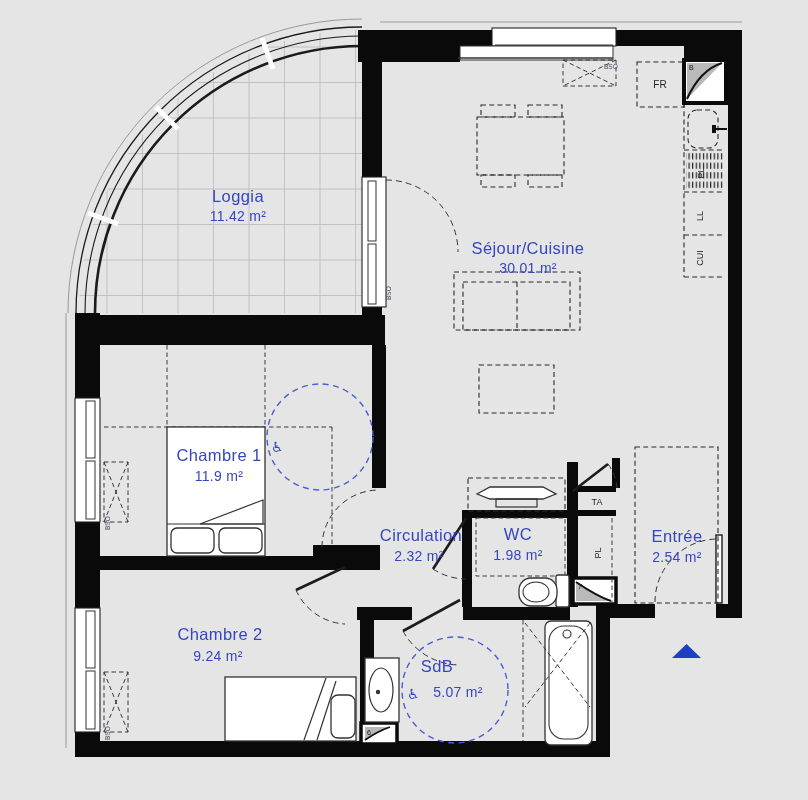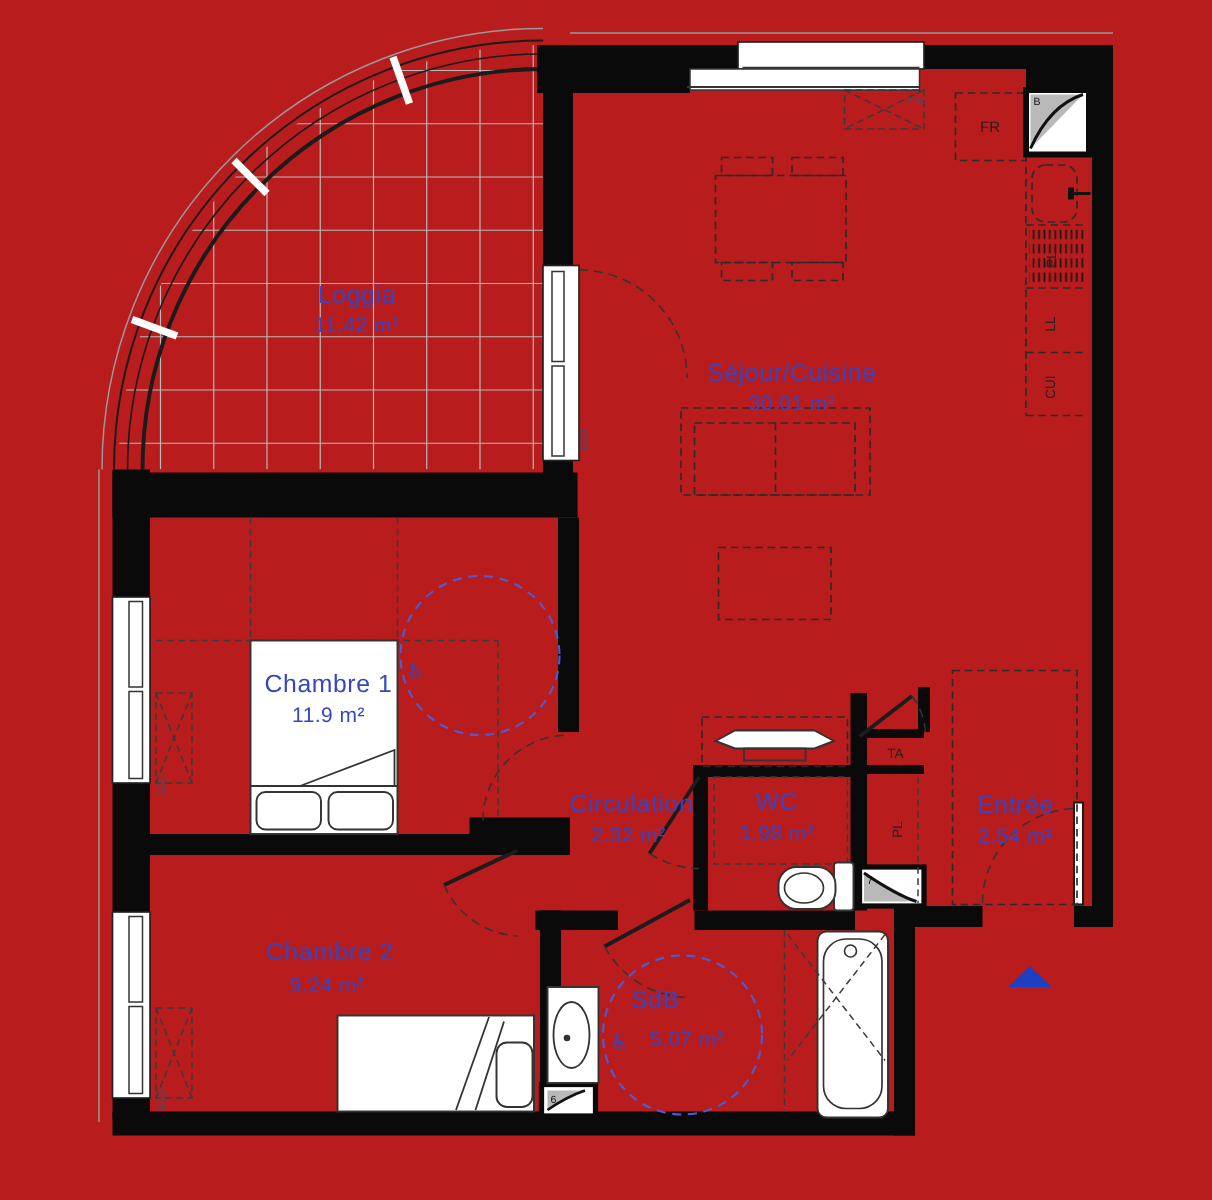--- a/index.html
+++ b/index.html
@@ -1,16 +1,16 @@
 <!DOCTYPE html>
 <html><head>
 <meta charset="utf-8">
 <style>
   html,body{margin:0;padding:0;background:#ffffff;}
-  .stage{position:relative;width:808px;height:800px;background:#b91c1c;overflow:hidden;}
+  .stage{position:relative;width:808px;height:800px;background:#e5e5e5;overflow:hidden;}
   svg{display:block;}
   text{font-family:"Liberation Sans","DejaVu Sans",sans-serif;}
   .room-name{font-size:16.5px;letter-spacing:.4px;}
   .room-area{font-size:14px;letter-spacing:.3px;}
   .fixlabel{font-size:10px;fill:#222;}
   .smalllabel{font-size:9px;fill:#222;}
   .tinylabel{font-size:6.5px;fill:#4a4a66;}
   .shaftnum{font-size:7px;fill:#111;}
   .wall{fill:#0a0a0a;stroke:none;}
   .winbox{fill:#ffffff;stroke:#222;stroke-width:1.1;}

